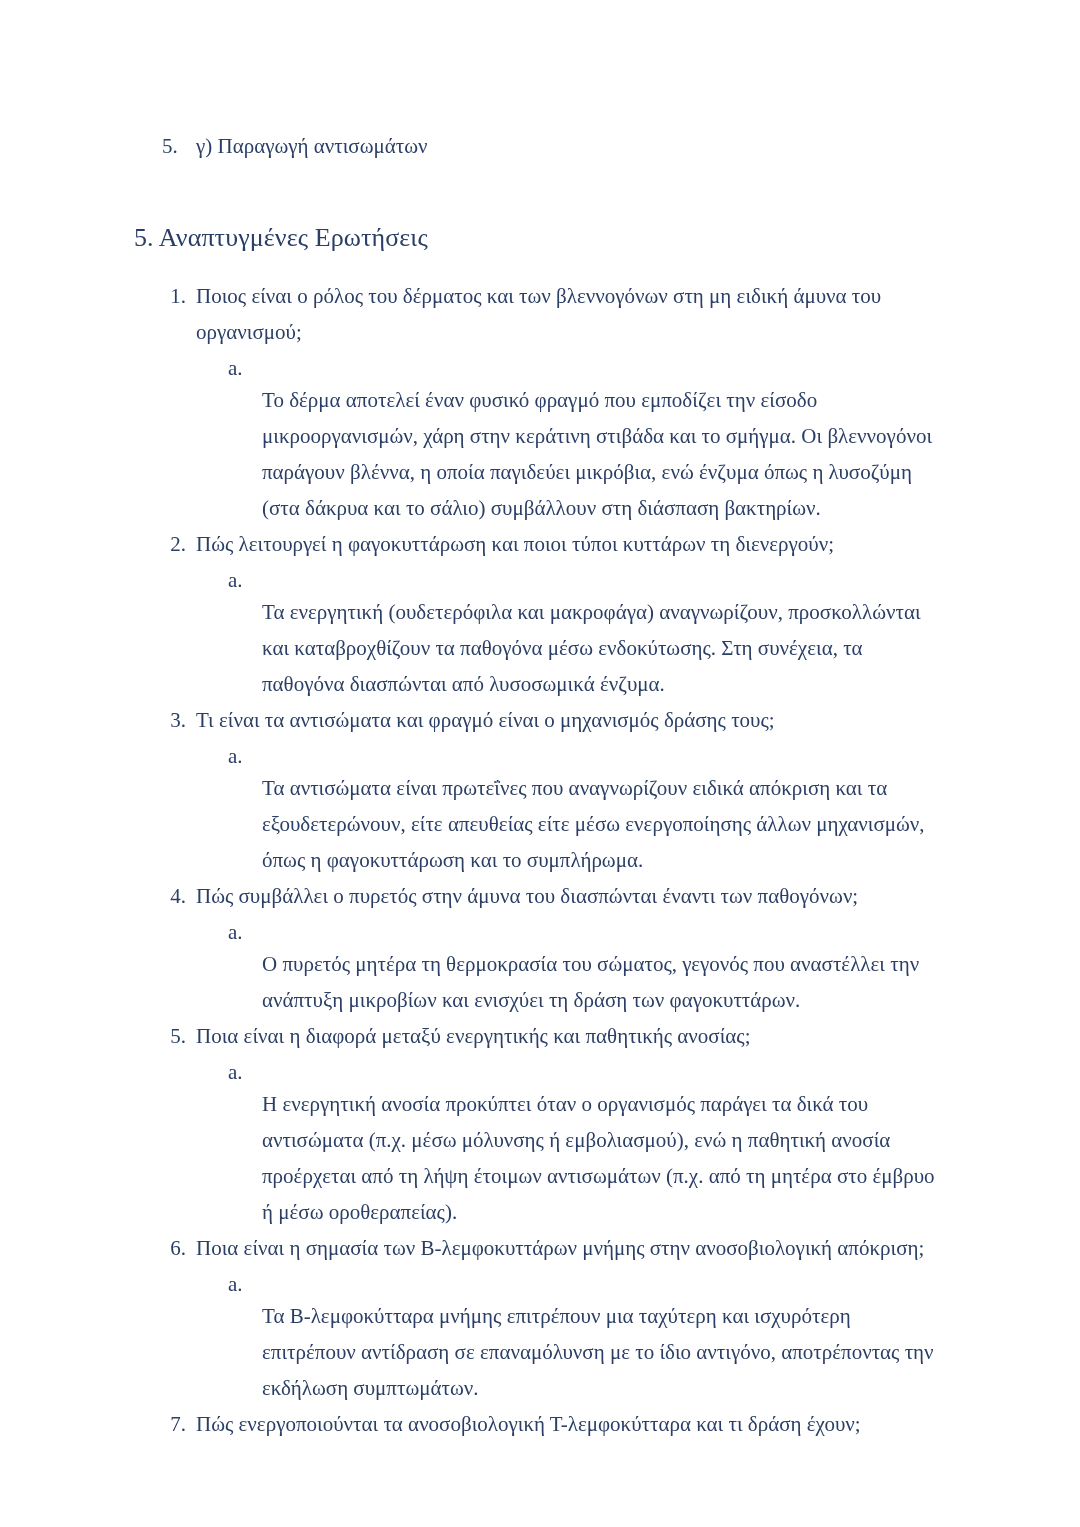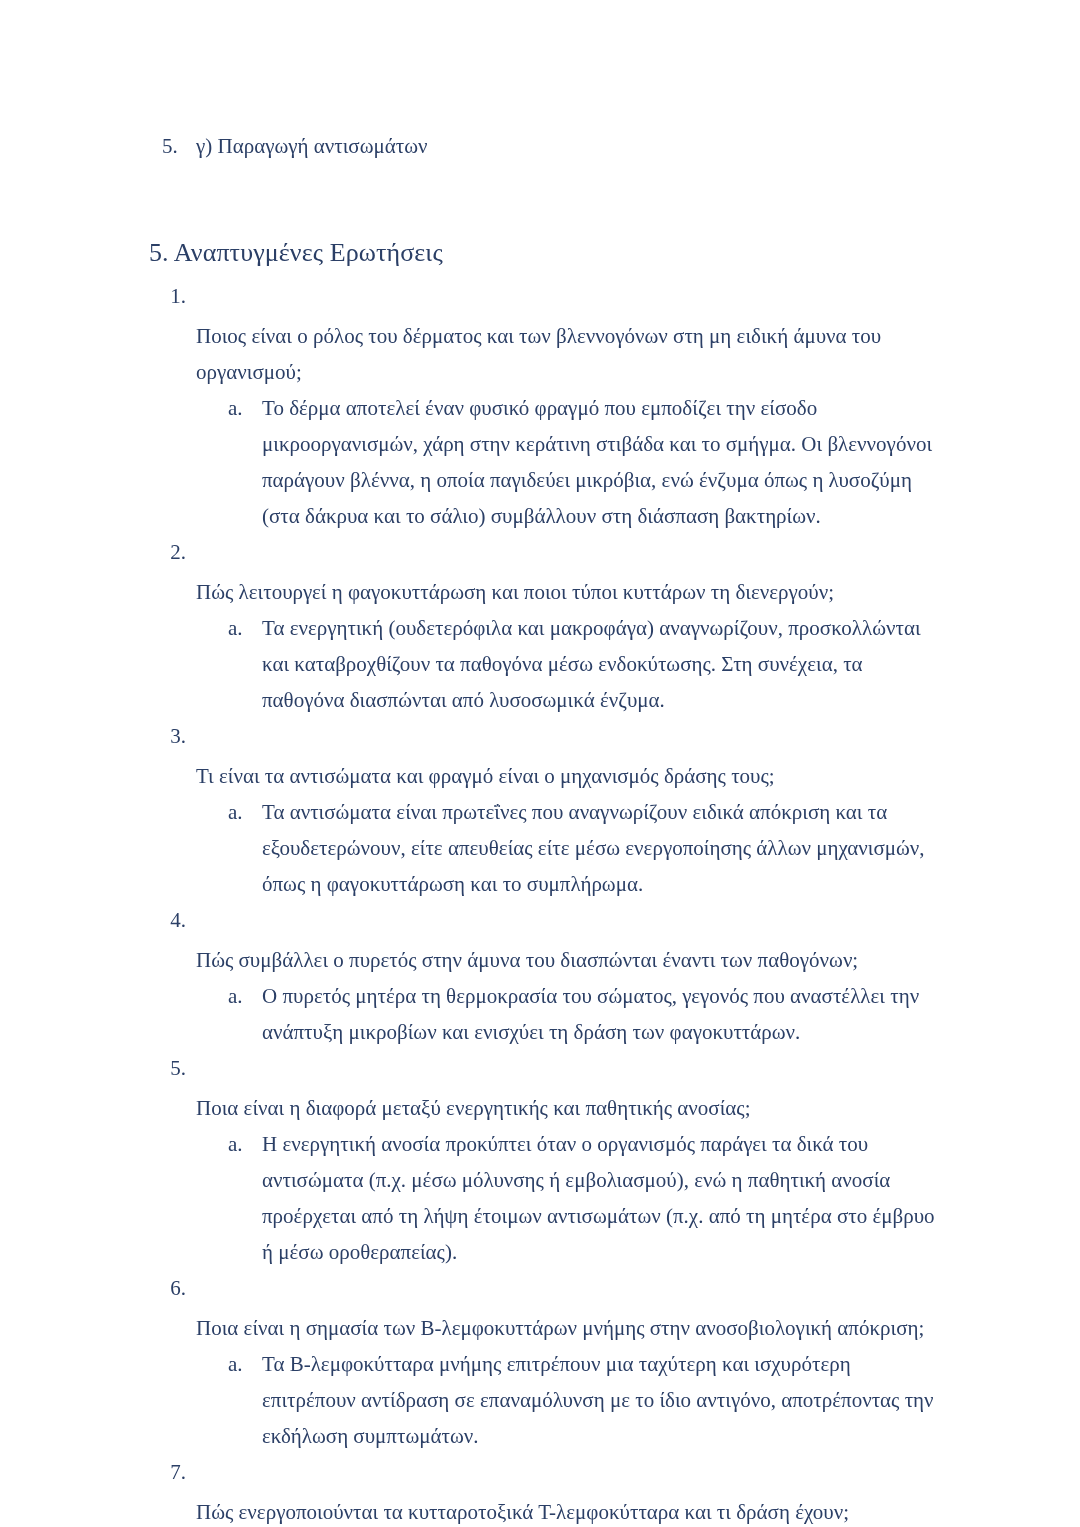--- a/index.html
+++ b/index.html
@@ -46,21 +46,21 @@
   
   .section-heading {
     position: absolute;
     left: 133px;
     top: 220px;
     font-size: 26px;
     line-height: 34px;
     font-weight: 400;
     letter-spacing: 0.1px;
     white-space: nowrap;
-    margin: 16px;
+    margin: 1px;
   }
 
   
   .q-list {
     position: absolute;
     left: 162px;
     top: 278px;
     width: 786px;
     margin: 0;
     padding: 0;
@@ -78,21 +78,20 @@
   .q-row > .marker {
     width: 34px;
     flex: 0 0 34px;
     text-align: right;
     padding-right: 10px;
     box-sizing: border-box;
   }
   .q-row > .body {
     flex: 1 1 auto;
     text-align: left;
-    margin-top: 40px;
   }
 
   
   .a-list {
     margin: 0;
     padding: 0;
     list-style: none;
     padding-left: 66px;
   }
   .a-row {
@@ -102,20 +101,21 @@
     line-height: 36px;
   }
   .a-row > .marker {
     width: 34px;
     flex: 0 0 34px;
     text-align: left;
   }
   .a-row > .body {
     flex: 1 1 auto;
     text-align: left;
+    margin-top: 32px;
   }
 </style>
 </head>
 <body>
 
 <div class="page">
 
   <ol class="cont-list">
     <li class="li-row">
       <span class="marker">5.</span>
@@ -201,18 +201,18 @@
         <li class="a-row">
           <span class="marker">a.</span>
           <span class="body">Τα Β-λεμφοκύτταρα μνήμης επιτρέπουν μια ταχύτερη και ισχυρότερη επιτρέπουν αντίδραση σε επαναμόλυνση με το ίδιο αντιγόνο, αποτρέποντας την εκδήλωση συμπτωμάτων.</span>
         </li>
       </ol>
     </li>
 
     <li class="q-item">
       <div class="q-row">
         <span class="marker">7.</span>
-        <span class="body">Πώς ενεργοποιούνται τα κυτταροτοξικά Τ-λεμφοκύτταρα και τι δράση έχουν;</span>
+        <span class="body">Πώς ενεργοποιούνται τα ανοσοβιολογική Τ-λεμφοκύτταρα και τι δράση έχουν;</span>
       </div>
     </li>
 
   </ol>
 </div>
 
 </body></html>

